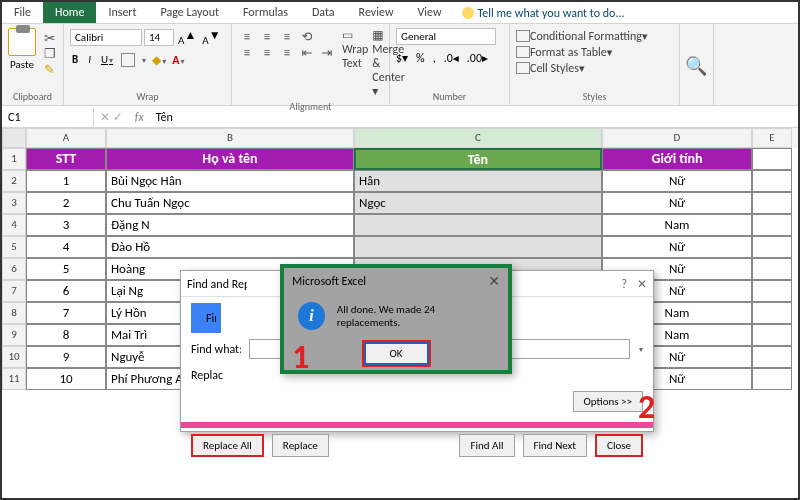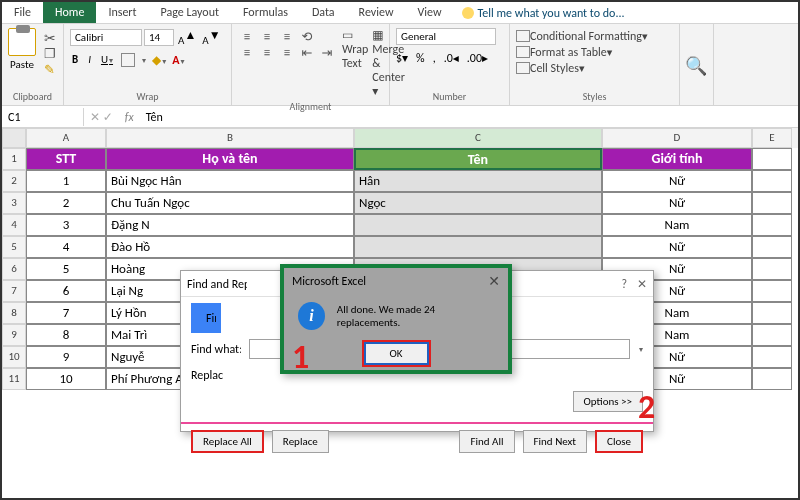--- a/index.html
+++ b/index.html
@@ -35,21 +35,21 @@
 .align{width:158px}
 .abtn{width:18px;height:16px;display:inline-flex;align-items:center;justify-content:center;color:#555;font-size:13px}
 .wrap-merge{font-size:10px;color:#444;display:flex;flex-direction:row;gap:4px;margin-left:6px}
 .number{width:120px}
 .styles{width:170px}
 .styleitem{font-size:11px;color:#444;display:flex;align-items:center;padding:1px 0}
 .st-ico{width:14px;height:12px;border:1px solid #888}
 .editing{width:34px;display:flex;align-items:center;justify-content:center}
 .find-ico{font-size:18px;color:#555}
 .namebox-row{height:22px;display:flex;align-items:center;border-bottom:1px solid #d4d4d4;background:#fff}
-.namebox{width:82px;border-right:1px solid #d4d4d4;padding:2px 6px;background:#fff}
+.namebox{width:92px;border-right:1px solid #d4d4d4;padding:2px 6px;background:#fff}
 .fx{padding:0 6px;color:#888;font-style:italic}
 .fbar{padding:2px 6px;flex:1}
 .sheet{position:relative}
 .colhdrs{display:flex;height:20px;background:#f3f3f3}
 .rh{width:24px;border:1px solid #d4d4d4;background:#e8e8e8}
 .ch{border:1px solid #d4d4d4;text-align:center;font-size:11px;color:#444;background:#f3f3f3;line-height:18px}
 .ch.sel-col{background:#d4ead4}
 .cA{width:80px}.cB{width:248px}.cC{width:248px}.cD{width:150px}.cE{width:40px}
 .row{display:flex;height:22px}
 .rn{width:24px;border:1px solid #d4d4d4;text-align:center;font-size:11px;color:#444;background:#f3f3f3;line-height:20px}
@@ -62,21 +62,21 @@
 .fr-dialog{position:absolute;left:178px;top:268px;width:474px;height:162px;background:#fff;border:1px solid #a0a0a0;box-shadow:3px 3px 8px rgba(0,0,0,0.3);z-index:10}
 .fr-title{height:26px;display:flex;align-items:center;justify-content:space-between;padding:0 6px;font-size:11px;border-bottom:1px solid #e0e0e0}
 .fr-title .right{display:flex;gap:10px;color:#666}
 .fr-body{padding:6px 10px}
 .fr-tabs{display:flex;font-size:11px}
 .fr-tab{padding:3px 10px;border:5px solid #3b82f6;background:#3b82f6}
 .fr-row{display:flex;align-items:center;gap:8px;margin:6px 0;font-size:11px}
 .fr-row label{width:50px}
 .fr-input{flex:1;height:20px;border:1px solid #a0a0a0;background:#fff}
 .fr-opts{text-align:right;margin:4px 0}
-.fr-btns{display:flex;gap:8px;justify-content:flex-start;padding:6px 10px;border-top:2px solid #ec4899}
+.fr-btns{display:flex;gap:8px;justify-content:flex-start;padding:6px 10px;border-top:6px solid #ec4899}
 .dbtn{padding:3px 10px;font-size:11px;background:#f0f0f0;border:1px solid #a0a0a0;cursor:pointer}
 .dbtn.hl{border:2px solid #e02020}
 
 .msgbox{position:absolute;left:278px;top:262px;width:232px;height:110px;background:#a3a3a3;border:4px solid #15803d;box-shadow:3px 3px 8px rgba(0,0,0,0.3);z-index:20}
 .msg-title{height:26px;display:flex;align-items:center;justify-content:space-between;padding:0 8px;font-size:12px}
 .msg-x{font-size:14px;color:#444;cursor:pointer}
 .msg-body{display:flex;align-items:center;gap:12px;padding:8px 14px}
 .info-ico{width:28px;height:28px;border-radius:50%;background:#1e78d7;color:#fff;display:flex;align-items:center;justify-content:center;font-size:16px;font-weight:bold;font-family:Georgia,serif;font-style:italic}
 .msg-btns{text-align:center;padding:4px 0 8px}
 .okbtn{padding:3px 24px;font-size:11px;background:#f0f0f0;border:2px solid #2060c0;outline:2px solid #e02020;cursor:pointer}

